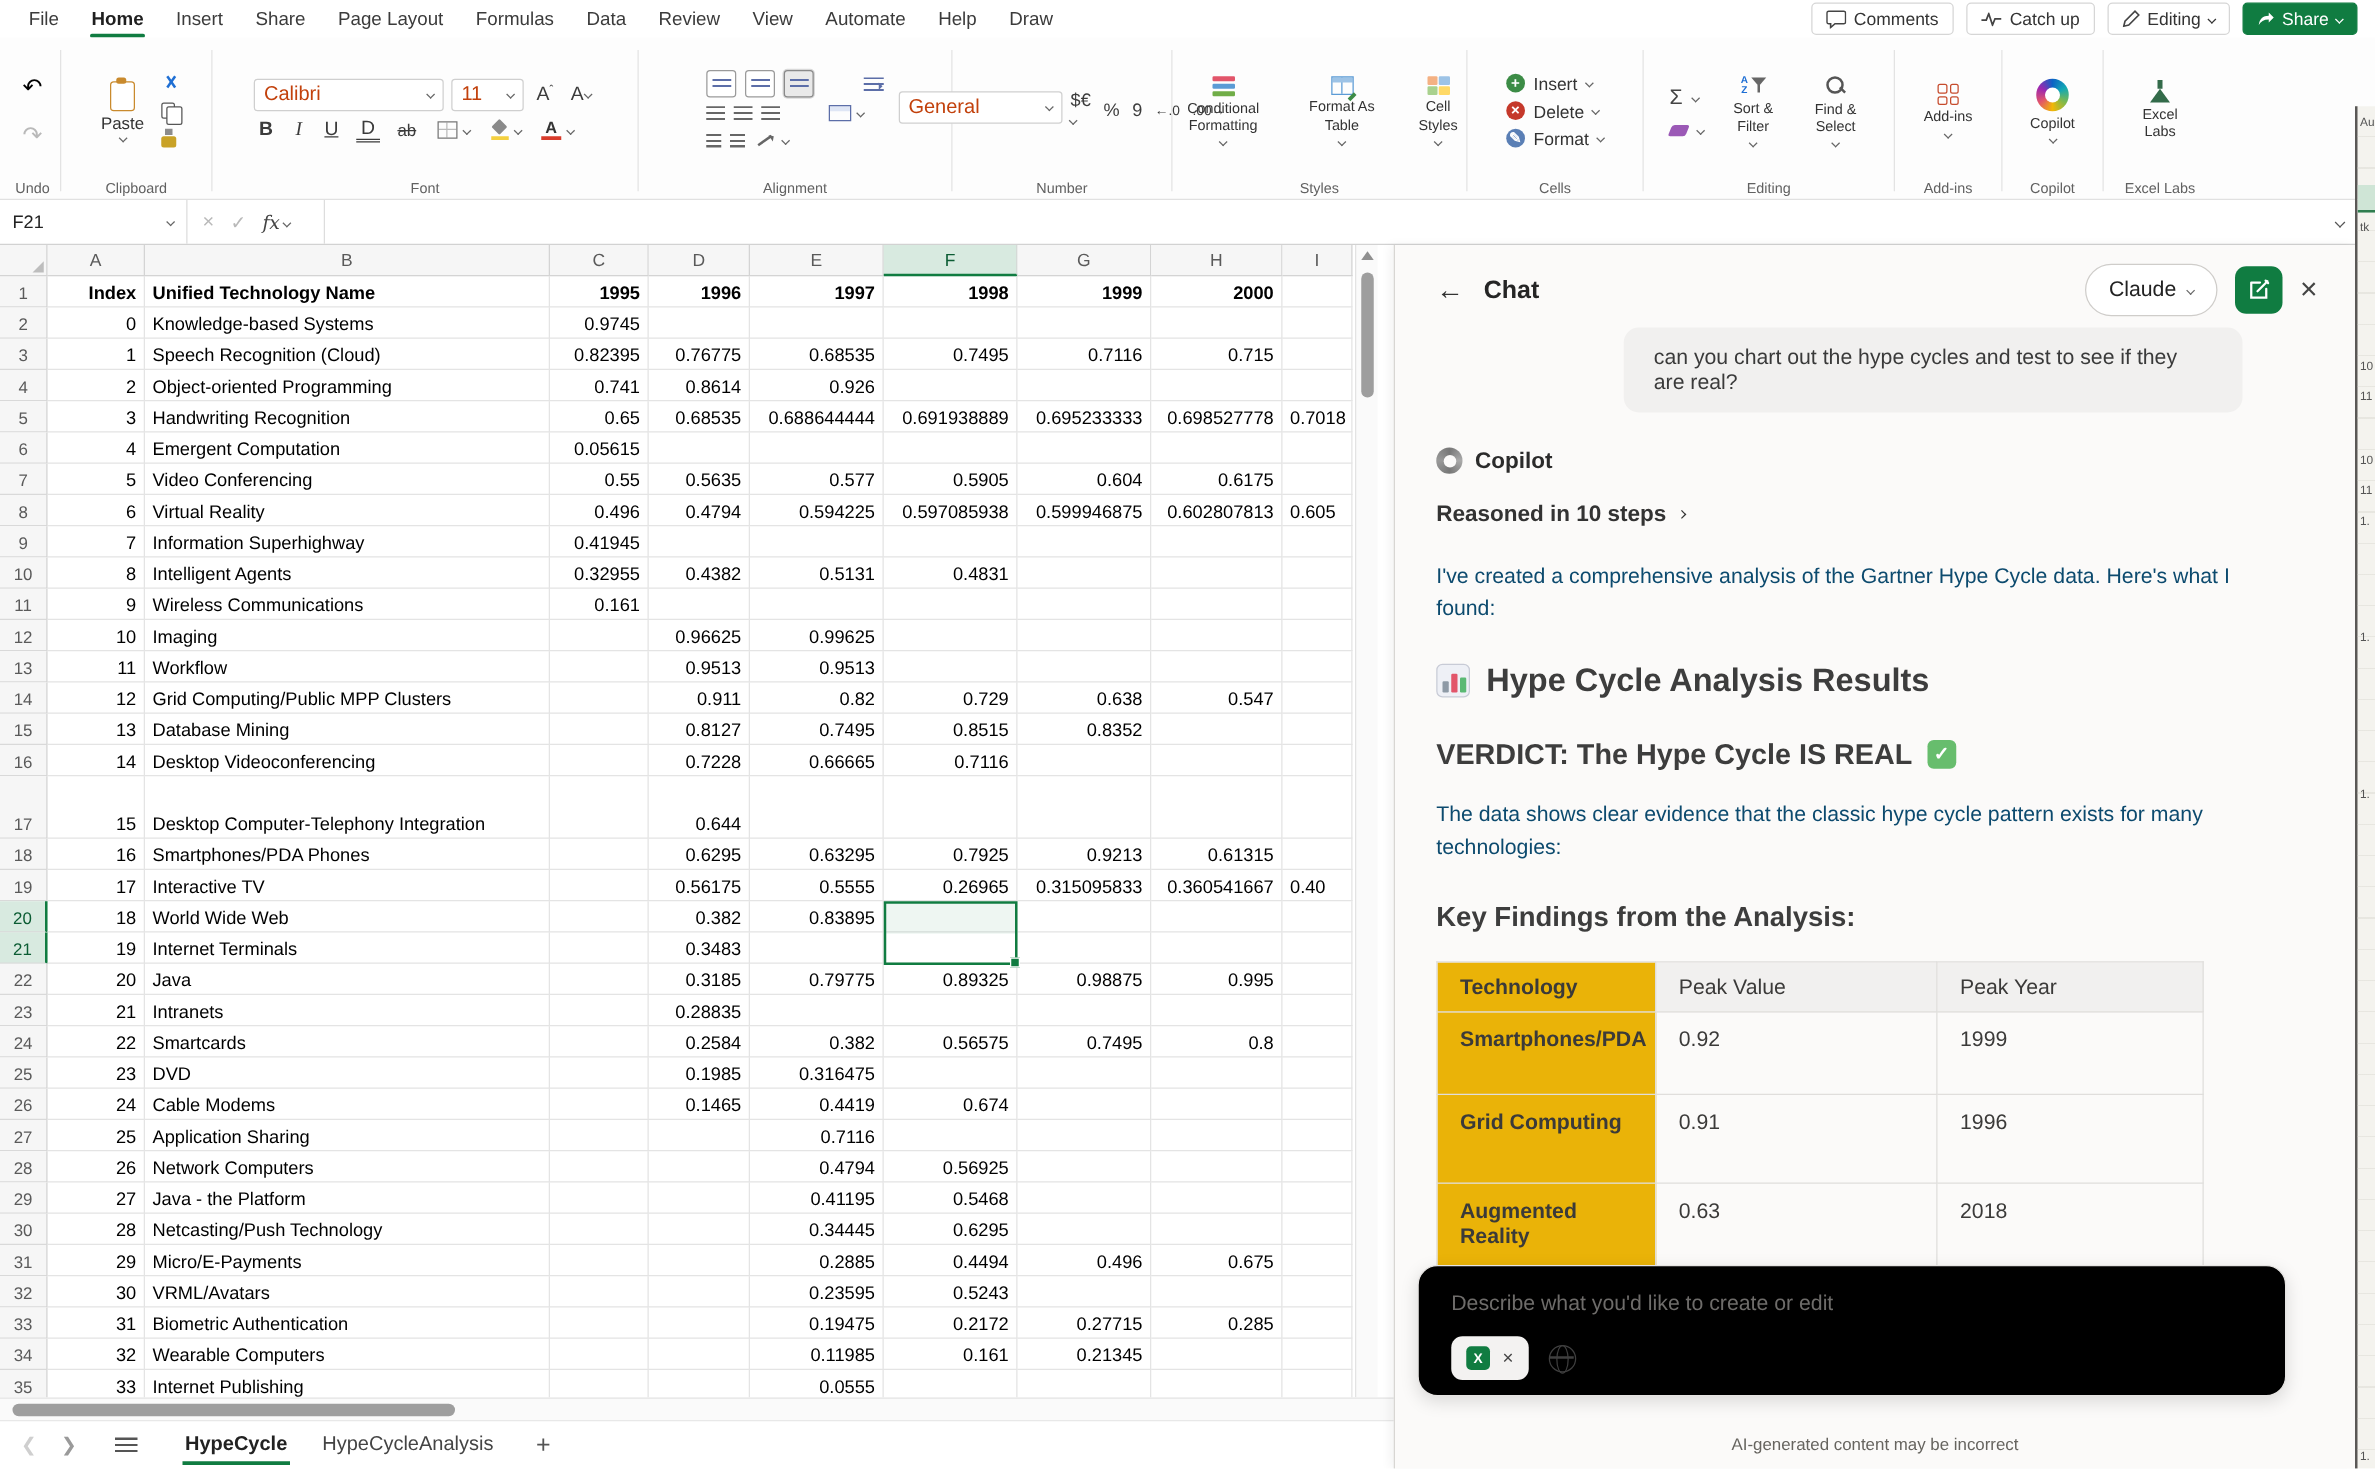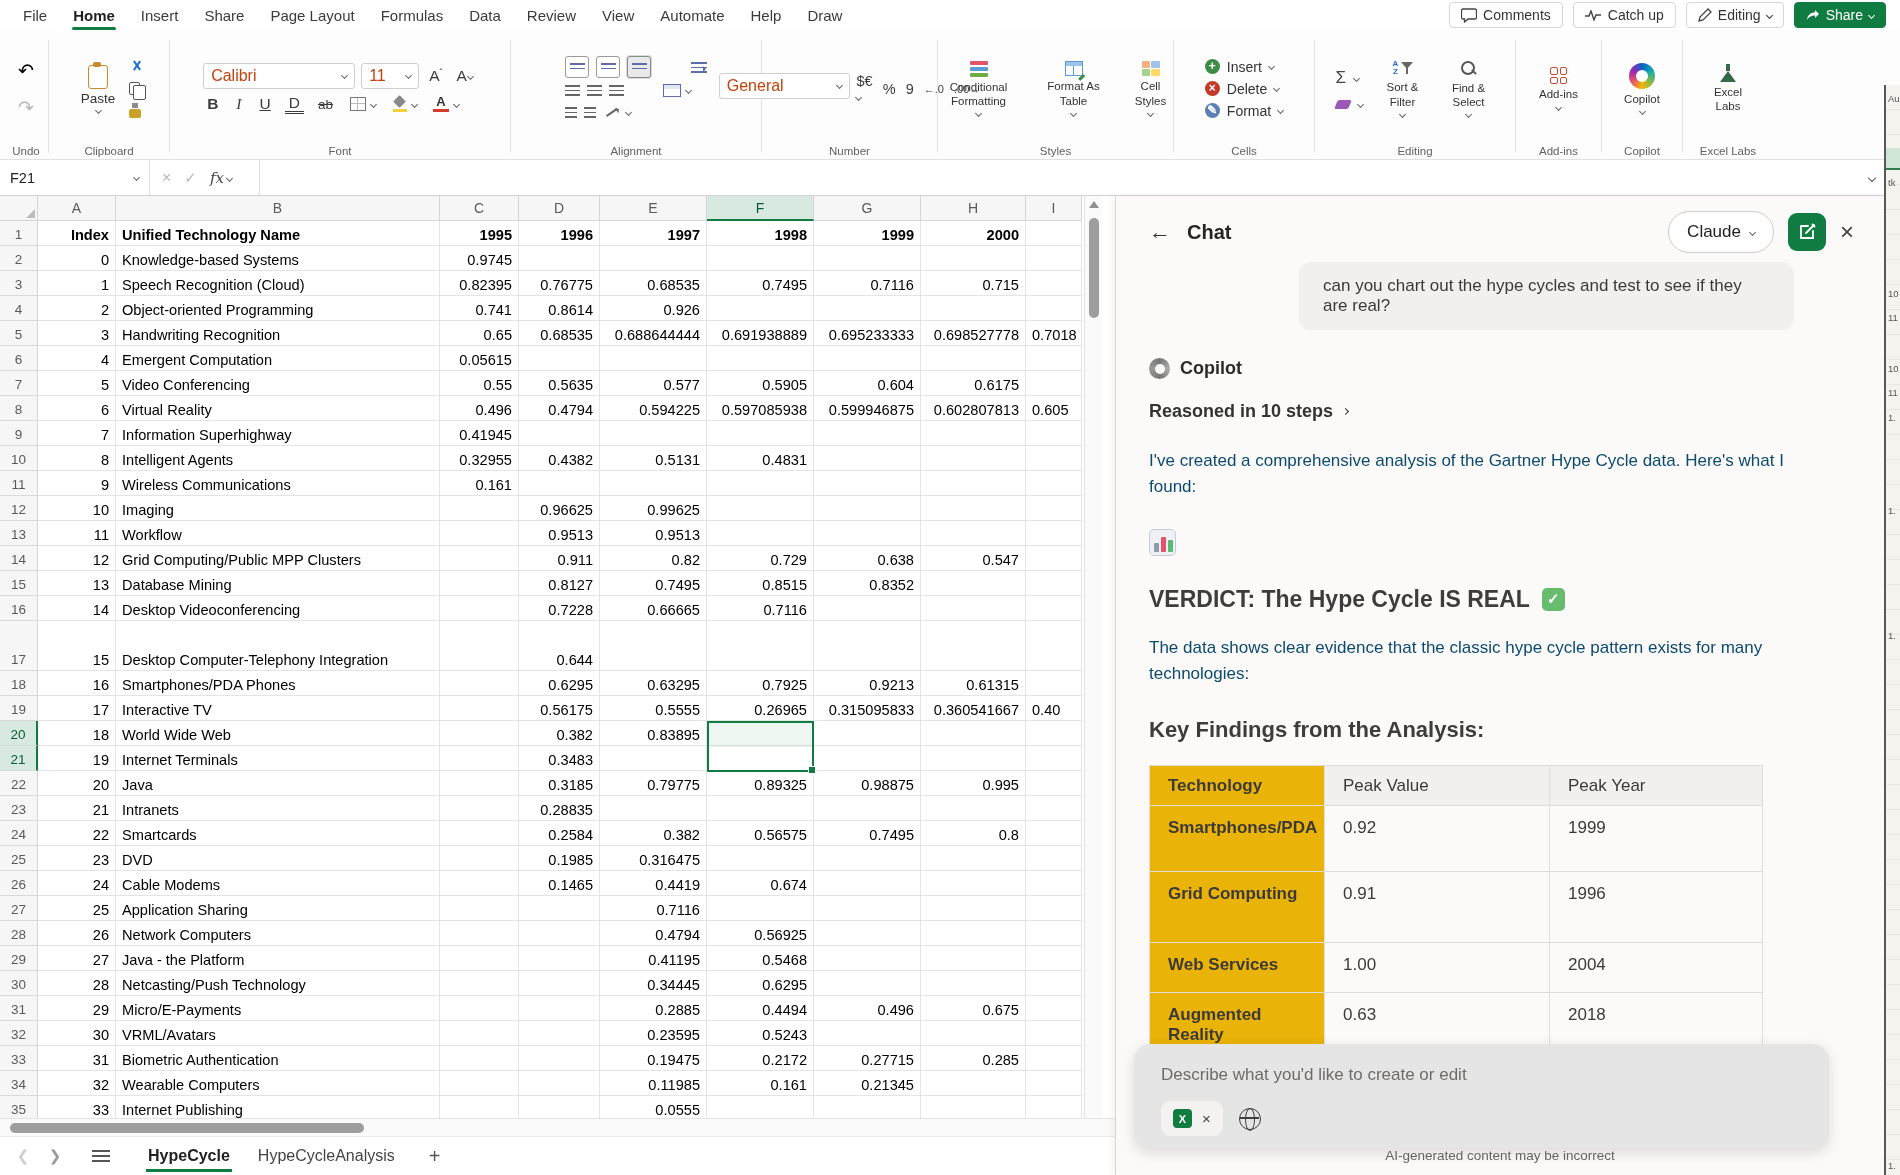--- a/index.html
+++ b/index.html
@@ -183,21 +183,21 @@
   .emoji-chart i { position:absolute; bottom:3px; width:5px; border-radius:1px; }
   .h-verdict { display:flex; align-items:center; gap:12px; margin-top:30px; font-size:23px; font-weight:bold; color:#3d3d3d; }
   .emoji-check { width:23px; height:23px; border-radius:5px; background:#67bd6d; color:#fff; font-size:15px; font-weight:bold;
     display:flex; align-items:center; justify-content:center; }
   .h-findings { margin-top:30px; font-size:22px; font-weight:bold; color:#3d3d3d; }
   table.findings { border-collapse:collapse; margin-top:22px; }
   table.findings th, table.findings td { border:1px solid #e0dedc; text-align:left; vertical-align:top;
     padding:12px 16px 6px 18px; font-size:17px; font-weight:normal; color:#3b3a39; }
   table.findings th { background:#f1f0ef; height:40px; vertical-align:middle; padding-top:6px; }
   table.findings td.techcol, table.findings th.techcol { background:#eab308;font-weight:bold; }
-  .inputcard { position:absolute; left:18px; width:695px; top:848px; height:105px; background:#e5e5e5; border:1px solid #e6e4e2;
+  .inputcard { position:absolute; left:18px; width:695px; top:816px; height:105px; background:#000000; border:1px solid #e6e4e2;
     border-radius:16px; box-shadow:0 4px 14px rgba(0,0,0,0.13); padding:20px 26px 0 26px; }
   .placeholder { font-size:17px; color:#6e6c6a; }
   .cardrow { display:flex; align-items:center; gap:16px; margin-top:16px; }
   .filechip { display:flex; align-items:center; gap:10px; background:#f3f2f1; border-radius:9px; padding:8px 12px; }
   .xlicon { width:19px; height:19px; background:#107C41; border-radius:4px; color:#fff; font-size:11px; font-weight:bold;
     display:flex; align-items:center; justify-content:center; }
   .chip-x { color:#444; font-size:15px; }
   .ic-globe { position:relative; width:22px; height:22px; border:1.6px solid #3f3f3f; border-radius:50%; }
   .ic-globe::before { content:""; position:absolute; left:5.5px; top:-1px; width:8px; height:21px; border:1.4px solid #3f3f3f; border-radius:50%; }
   .ic-globe::after { content:""; position:absolute; left:0; top:8.8px; width:19px; height:1.4px; background:#3f3f3f; }
@@ -1026,20 +1026,21 @@
       </div>
 
       <div class="chat-body">I've created a comprehensive analysis of the Gartner Hype Cycle data. Here's what I found:</div>
 
       <div class="h-results">
         <span class="emoji-chart">
           <i style="left:4px;height:9px;background:#8e9aa6"></i>
             <i style="left:11px;height:15px;background:#e2556a"></i>
             <i style="left:18px;height:12px;background:#5bb974"></i>
         </span>
+        <span>Hype Cycle Analysis Results</span>
       </div>
 
       <div class="h-verdict">
         <span>VERDICT: The Hype Cycle IS REAL</span>
         <span class="emoji-check">✓</span>
       </div>
 
       <div class="chat-body" style="margin-top:22px">The data shows clear evidence that the classic hype cycle pattern exists for many technologies:</div>
 
       <div class="h-findings">Key Findings from the Analysis:</div>
@@ -1056,25 +1057,20 @@
             <tr style="height: 66px;">
               <td class="techcol" style="max-width: 140px;">Smartphones/PDA</td>
               <td>0.92</td>
               <td>1999</td>
             </tr>
             <tr style="height: 71px;">
               <td class="techcol" style="max-width: 140px;">Grid Computing</td>
               <td>0.91</td>
               <td>1996</td>
             </tr>
-            <tr style="height: 50px;">
-              <td class="techcol" style="max-width: 140px;">Web Services</td>
-              <td>1.00</td>
-              <td>2004</td>
-            </tr>
             <tr style="height: 71px;">
               <td class="techcol" style="max-width: 140px;">Augmented Reality</td>
               <td>0.63</td>
               <td>2018</td>
             </tr>
           </tbody>
       </table>
     </div>
 
     <div class="inputcard">

